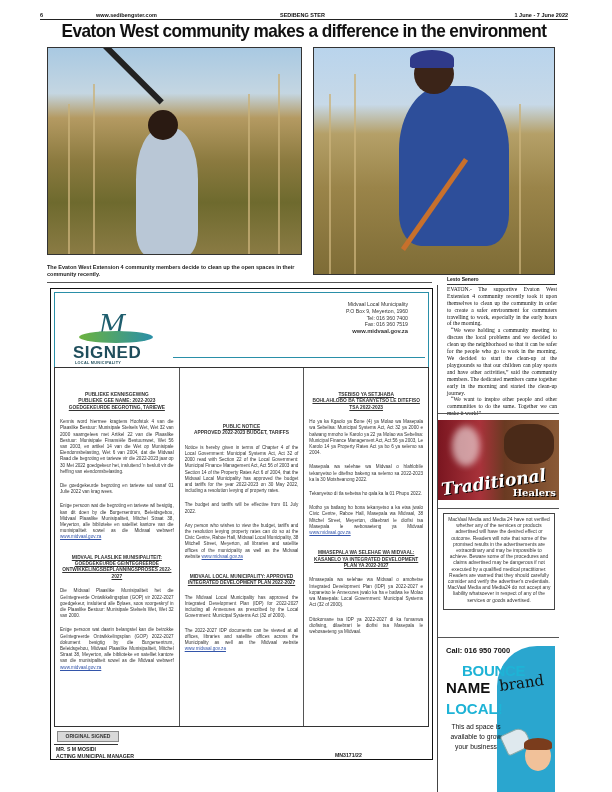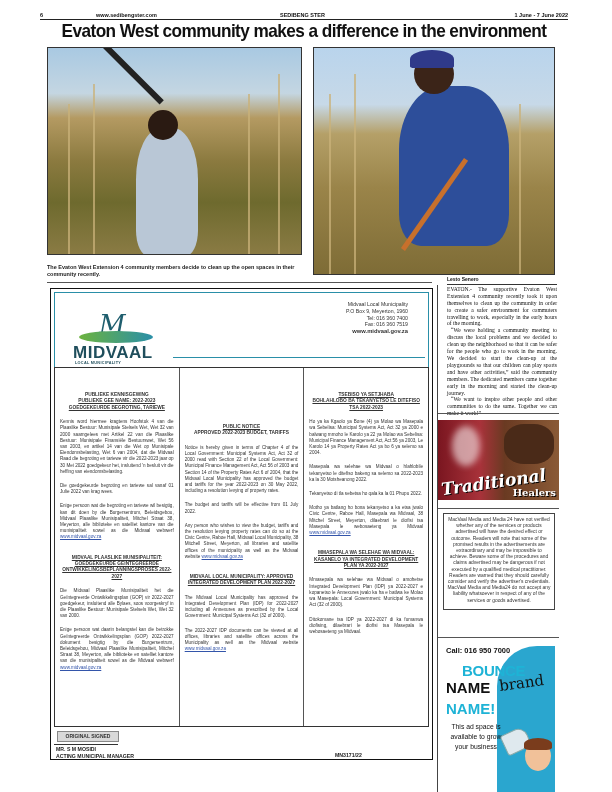--- a/index.html
+++ b/index.html
@@ -123,21 +123,21 @@
   <p>“We want to inspire other people and other communities to do the same. Together we can make it work!”</p>
 </div>
 <div class="rule" style="left:438px;top:413px;width:121px;"></div>
 <div class="vrule" style="left:437px;top:285px;height:507px;"></div>
 
 <div class="notice">
   <div class="notice-inner">
     <div class="logo">
       <div class="mark">M</div>
       <div class="swoosh"></div>
-      <div class="name">MIDVAAL</div>
+      <div class="name">SIGNED</div>
       <div class="sub">LOCAL MUNICIPALITY</div>
     </div>
     <div class="contact">
       <div>Midvaal Local Municipality</div>
       <div>P.O Box 9, Meyerton, 1960</div>
       <div>Tel: 016 360 7400</div>
       <div>Fax: 016 360 7519</div>
       <div class="web">www.midvaal.gov.za</div>
     </div>
     <div class="contact-rule"></div>
@@ -199,18 +199,18 @@
 
 <div class="disclaimer">MacVaal Media and Media 24 have not verified whether any of the services or products advertised will have the desired effect or outcome. Readers will note that some of the promised results in the advertisements are extraordinary and may be impossible to achieve. Beware some of the procedures and claims advertised may be dangerous if not executed by a qualified medical practitioner. Readers are warned that they should carefully consider and verify the advertiser's credentials. MacVaal Media and Media24 do not accept any liability whatsoever in respect of any of the services or goods advertised.</div>
 <div class="rule" style="left:438px;top:637px;width:121px;"></div>
 
 <div class="bounce">
   <div class="bg"></div>
   <div class="call">Call: 016 950 7000</div>
   <div class="b1">BOUNCE</div>
   <div class="b2">NAME</div>
   <div class="brand">brand</div>
-  <div class="b3">NAME!</div>
+  <div class="b3">LOCAL!</div>
   <div class="tag">This ad space is available to grow your business</div>
   <div class="mega"></div>
   <div class="face"></div>
   <div class="hair"></div>
 </div>
 
 </body></html>

